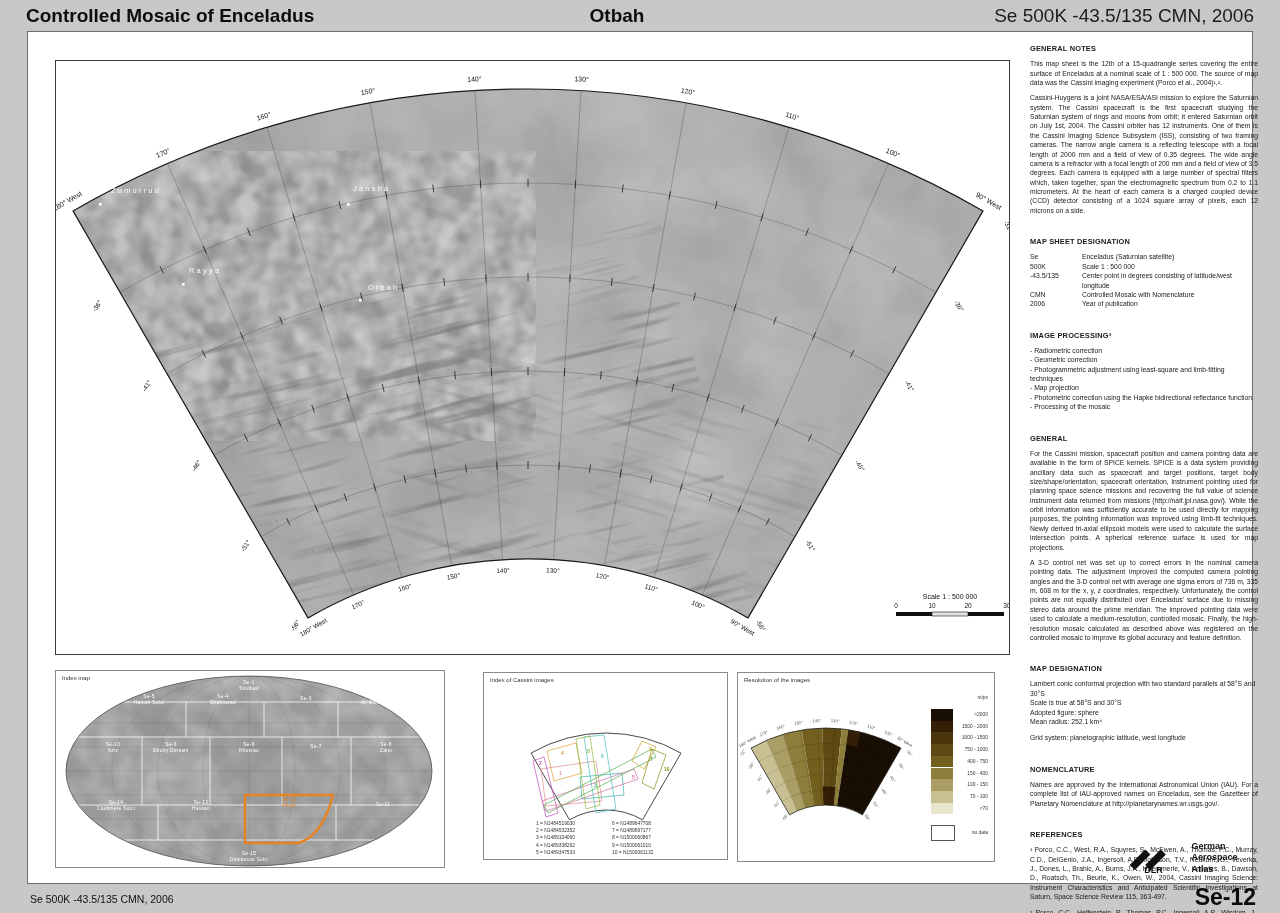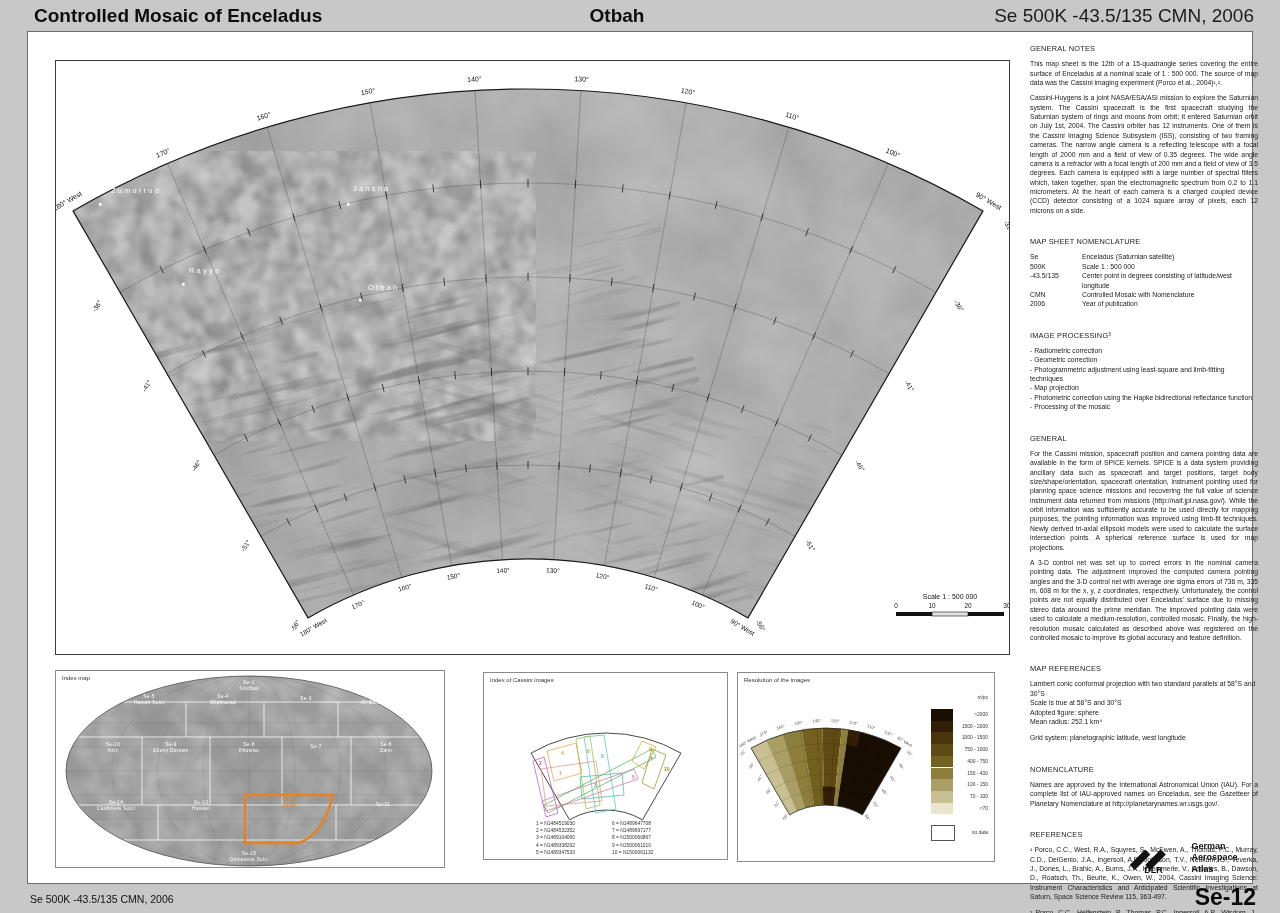--- a/index.html
+++ b/index.html
@@ -1,28 +1,28 @@
 <!DOCTYPE html>
 <html><head>
 <meta charset="utf-8">
 <style>
   html,body{margin:0;padding:0;}
   body{width:1280px;height:913px;background:#c8c8c8;font-family:"Liberation Sans",sans-serif;position:relative;overflow:hidden;}
-  .hdr-left{position:absolute;left:34px;top:5px;font-size:19px;font-weight:bold;color:#0d0d0d;}
+  .hdr-left{position:absolute;left:26px;top:5px;font-size:19px;font-weight:bold;color:#0d0d0d;}
   .hdr-center{position:absolute;left:617px;top:5px;transform:translateX(-50%);font-size:19px;font-weight:bold;color:#0d0d0d;}
   .hdr-right{position:absolute;right:26px;top:5px;font-size:19px;font-weight:normal;color:#1c1c1c;}
   .sheet{position:absolute;left:27px;top:31px;width:1226px;height:853px;background:#ffffff;border:1px solid #6e6e6e;box-sizing:border-box;}
   .plate{position:absolute;left:27px;top:28px;width:955px;height:595px;border:1px solid #3a3a3a;box-sizing:border-box;background:#fff;}
   .panel{position:absolute;border:1px solid #8a8a8a;box-sizing:border-box;background:#fff;}
   .p-indexmap{left:27px;top:638px;width:390px;height:198px;}
   .p-cassini{left:455px;top:640px;width:245px;height:188px;}
   .p-resolution{left:709px;top:640px;width:258px;height:190px;}
   .ptitle{position:absolute;left:6px;top:4px;font-size:6px;color:#333;}
   .notes{position:absolute;left:1002px;top:12px;width:228px;font-size:6.8px;line-height:1.38;color:#1a1a1a;text-align:justify;}
-  .notes h3{font-size:7.4px;font-weight:normal;margin:22px 0 5px;text-align:left;letter-spacing:.2px;}
+  .notes h3{font-size:7.4px;font-weight:bold;margin:22px 0 5px;text-align:left;letter-spacing:.2px;}
   .notes h3:first-child{margin-top:0;}
   .notes p{margin:0 0 6px;}
   .mdrow{display:flex;text-align:left;}
   .mdterm{width:52px;flex:none;}
   .mddef{flex:1;}
   .iplist div{text-align:left;}
   .mpline{text-align:left;}
   .gridline{text-align:left;margin-top:7px;}
   .logo-block{position:absolute;left:1100px;top:808px;display:flex;align-items:center;}
   .logo-name{margin-left:24px;font-size:9px;font-weight:bold;color:#111;line-height:1.25;}
@@ -394,21 +394,21 @@
         <div class="res-lb" style="top: 157px;">no data</div>
       </div>
     <div class="ptitle">Resolution of the images</div>
   </div>
 
   <div class="notes">
     <h3>GENERAL NOTES</h3>
     <p>This map sheet is the 12th of a 15-quadrangle series covering the entire surface of Enceladus at a nominal scale of 1 : 500 000. The source of map data was the Cassini imaging experiment (Porco et al., 2004)¹,².</p>
     <p>Cassini-Huygens is a joint NASA/ESA/ASI mission to explore the Saturnian system. The Cassini spacecraft is the first spacecraft studying the Saturnian system of rings and moons from orbit; it entered Saturnian orbit on July 1st, 2004. The Cassini orbiter has 12 instruments. One of them is the Cassini Imaging Science Subsystem (ISS), consisting of two framing cameras. The narrow angle camera is a reflecting telescope with a focal length of 2000 mm and a field of view of 0.35 degrees. The wide angle camera is a refractor with a focal length of 200 mm and a field of view of 3.5 degrees. Each camera is equipped with a large number of spectral filters which, taken together, span the electromagnetic spectrum from 0.2 to 1.1 micrometers. At the heart of each camera is a charged coupled device (CCD) detector consisting of a 1024 square array of pixels, each 12 microns on a side.</p>
 
-    <h3>MAP SHEET NOMENCLATURE</h3>
+    <h3>MAP SHEET DESIGNATION</h3>
     <div class="mdrow">
         <span class="mdterm">Se</span>
         <span class="mddef">Enceladus (Saturnian satellite)</span>
       </div>
     <div class="mdrow">
         <span class="mdterm">500K</span>
         <span class="mddef">Scale 1 : 500 000</span>
       </div>
     <div class="mdrow">
         <span class="mdterm">-43.5/135</span>
@@ -430,21 +430,21 @@
       <div>- Photogrammetric adjustment using least-square and limb-fitting techniques</div>
       <div>- Map projection</div>
       <div>- Photometric correction using the Hapke bidirectional reflectance function</div>
       <div>- Processing of the mosaic</div>
     </div>
 
     <h3>GENERAL</h3>
     <p>For the Cassini mission, spacecraft position and camera pointing data are available in the form of SPICE kernels. SPICE is a data system providing ancillary data such as spacecraft and target positions, target body size/shape/orientation, spacecraft orientation, instrument pointing used for planning space science missions and recovering the full value of science instrument data returned from missions (http://naif.jpl.nasa.gov/). While the orbit information was sufficiently accurate to be used directly for mapping purposes, the pointing information was improved using limb-fit techniques. Newly derived tri-axial ellipsoid models were used to calculate the surface intersection points. A spherical reference surface is used for map projections.</p>
     <p>A 3-D control net was set up to correct errors in the nominal camera pointing data. The adjustment improved the computed camera pointing angles and the 3-D control net with average one sigma errors of 736 m, 335 m, 608 m for the x, y, z coordinates, respectively. Unfortunately, the control points are not equally distributed over Enceladus' surface due to missing stereo data around the prime meridian. The improved pointing data were used to calculate a medium-resolution, controlled mosaic. Finally, the high-resolution mosaic calculated as described above was registered on the controlled mosaic to improve its global accuracy and feature definition.</p>
 
-    <h3>MAP REFERENCES</h3>
+    <h3>MAP DESIGNATION</h3>
     <div class="mpline">Lambert conic conformal projection with two standard parallels at 58°S and 30°S</div>
     <div class="mpline">Scale is true at 58°S and 30°S</div>
     <div class="mpline">Adopted figure: sphere</div>
     <div class="mpline">Mean radius: 252.1 km⁴</div>
     <div class="mpline gridline">Grid system: planetographic latitude, west longitude</div>
 
     <h3>NOMENCLATURE</h3>
     <p>Names are approved by the International Astronomical Union (IAU). For a complete list of IAU-approved names on Enceladus, see the Gazetteer of Planetary Nomenclature at http://planetarynames.wr.usgs.gov/.</p>
 
     <h3>REFERENCES</h3>

